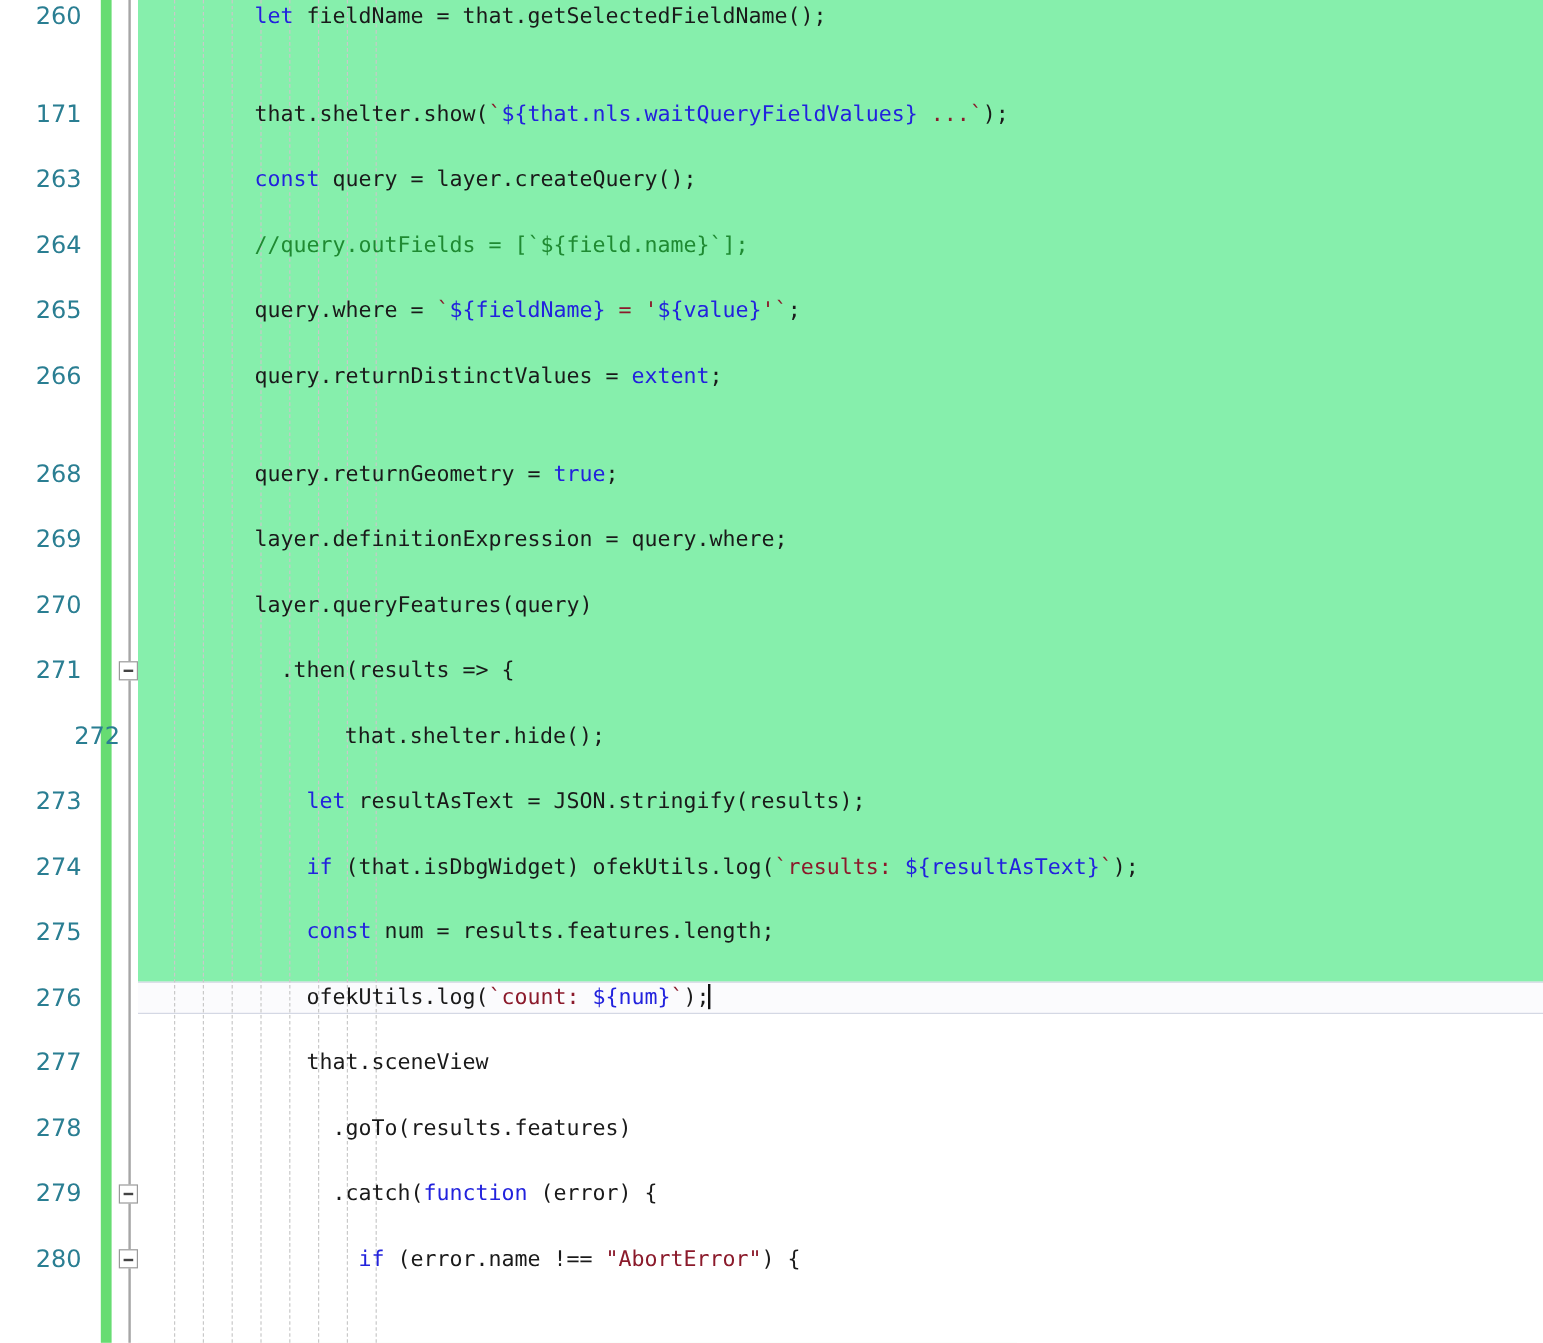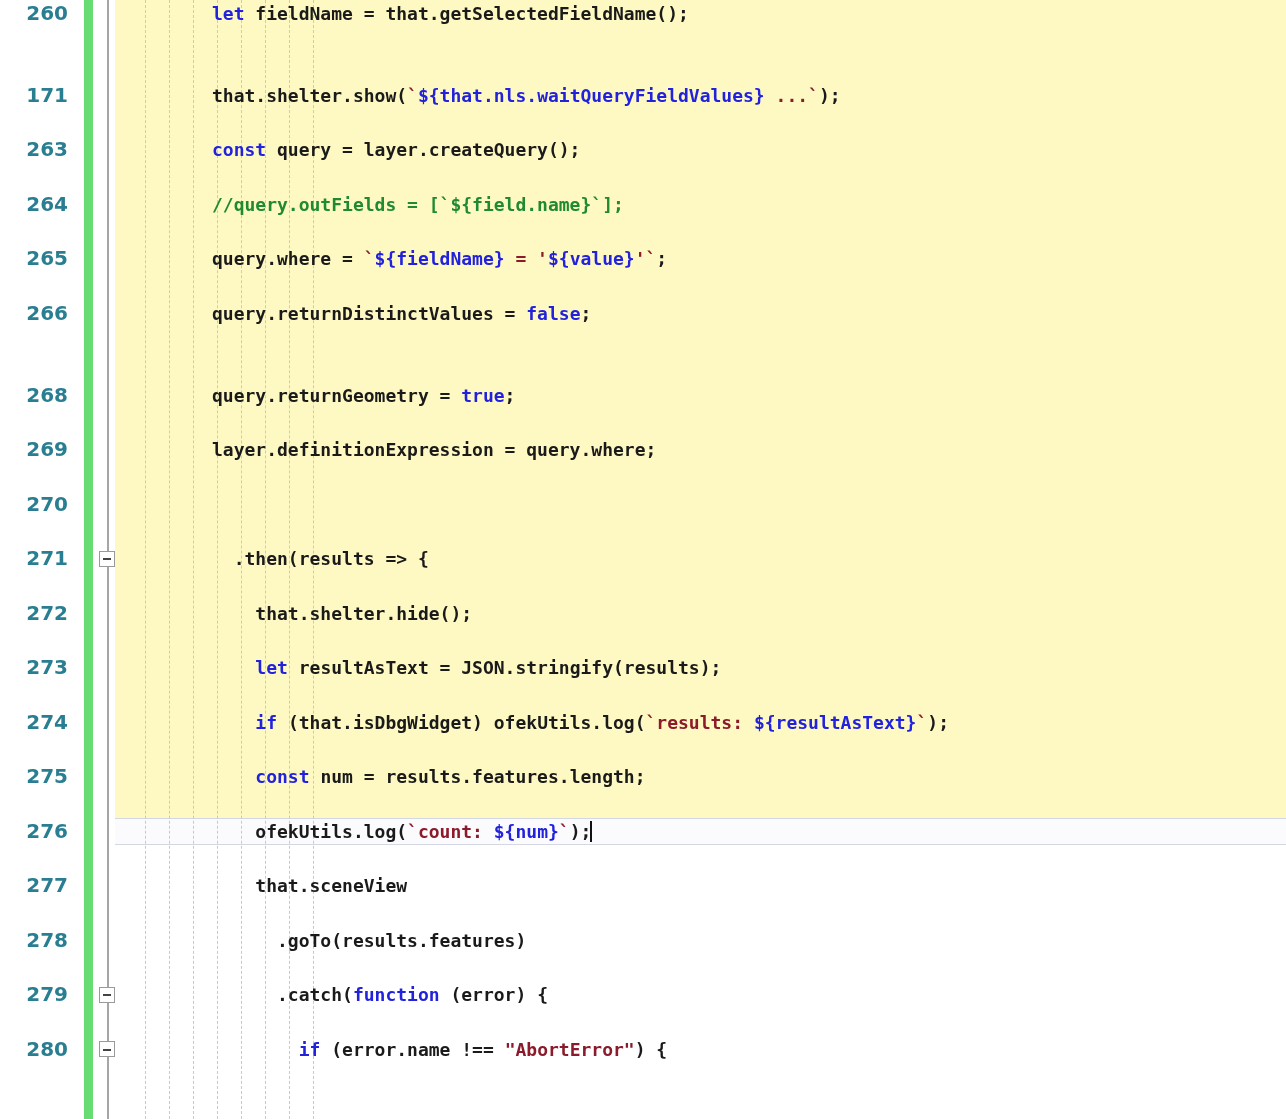--- a/index.html
+++ b/index.html
@@ -11,22 +11,21 @@
     width: 1286px;
     height: 1119px;
     overflow: hidden;
     font-family: "DejaVu Sans Mono", monospace;
   }
 
   #editor {
     position: relative;
     width: 1286px;
     height: 820px;
-    background: #fef9c3;
-    font-weight: bold;
+    background: #86efac;
   }
 
   
   .gutter {
     position: absolute;
     left: 0; top: 0;
     width: 115px;
     height: 1119px;
     background: #ffffff;
     z-index: 3;
@@ -172,26 +171,26 @@
     <div class="changebar"></div>
     <div class="foldline"></div>
   </div>
 
   <div class="lines" id="lines">
       <div class="line" style="top: 0px;"><div class="codewrap"></div><div class="lnum">260</div><div class="code"><span class="kw">let</span><span class="pln"> fieldName = that.getSelectedFieldName();</span></div></div>
       <div class="line" style="top: 54.5px;"><div class="codewrap"></div><div class="lnum">171</div><div class="code"><span class="pln">that.shelter.show(</span><span class="tpl">`</span><span class="sub">${that.nls.waitQueryFieldValues}</span><span class="tpl"> ...`</span><span class="pln">);</span></div></div>
       <div class="line" style="top: 81.75px;"><div class="codewrap"></div><div class="lnum">263</div><div class="code"><span class="kw">const</span><span class="pln"> query = layer.createQuery();</span></div></div>
       <div class="line" style="top: 109px;"><div class="codewrap"></div><div class="lnum">264</div><div class="code"><span class="cmt">//query.outFields = [`${field.name}`];</span></div></div>
       <div class="line" style="top: 136.25px;"><div class="codewrap"></div><div class="lnum">265</div><div class="code"><span class="pln">query.where = </span><span class="tpl">`</span><span class="sub">${fieldName}</span><span class="tpl"> = '</span><span class="sub">${value}</span><span class="tpl">'`</span><span class="pln">;</span></div></div>
-      <div class="line" style="top: 163.5px;"><div class="codewrap"></div><div class="lnum">266</div><div class="code"><span class="pln">query.returnDistinctValues = </span><span class="kw">false</span><span class="pln">;</span></div></div>
+      <div class="line" style="top: 163.5px;"><div class="codewrap"></div><div class="lnum">266</div><div class="code"><span class="pln">query.returnDistinctValues = </span><span class="kw">extent</span><span class="pln">;</span></div></div>
       <div class="line" style="top: 218px;"><div class="codewrap"></div><div class="lnum">268</div><div class="code"><span class="pln">query.returnGeometry = </span><span class="kw">true</span><span class="pln">;</span></div></div>
       <div class="line" style="top: 245.25px;"><div class="codewrap"></div><div class="lnum">269</div><div class="code"><span class="pln">layer.definitionExpression = query.where;</span></div></div>
-      <div class="line" style="top: 272.5px;"><div class="codewrap"></div><div class="lnum">270</div></div>
+      <div class="line" style="top: 272.5px;"><div class="codewrap"></div><div class="lnum">270</div><div class="code"><span class="pln">layer.queryFeatures(query)</span></div></div>
       <div class="line" style="top: 299.75px;"><div class="codewrap"></div><div class="lnum">271</div><div class="fold"></div><div class="code"><span class="pln">  .then(results =&gt; {</span></div></div>
-      <div class="line" style="top: 327px;"><div class="codewrap"></div><div class="lnum">272</div><div class="code"><span class="pln">    that.shelter.hide();</span></div></div>
+      <div class="line" style="top: 327px; margin-left: 32px;"><div class="codewrap"></div><div class="lnum">272</div><div class="code"><span class="pln">    that.shelter.hide();</span></div></div>
       <div class="line" style="top: 354.25px;"><div class="codewrap"></div><div class="lnum">273</div><div class="code"><span class="pln">    </span><span class="kw">let</span><span class="pln"> resultAsText = JSON.stringify(results);</span></div></div>
       <div class="line" style="top: 381.5px;"><div class="codewrap"></div><div class="lnum">274</div><div class="code"><span class="pln">    </span><span class="kw">if</span><span class="pln"> (that.isDbgWidget) ofekUtils.log(</span><span class="tpl">`results: </span><span class="sub">${resultAsText}</span><span class="tpl">`</span><span class="pln">);</span></div></div>
       <div class="line" style="top: 408.75px;"><div class="codewrap"></div><div class="lnum">275</div><div class="code"><span class="pln">    </span><span class="kw">const</span><span class="pln"> num = results.features.length;</span></div></div>
       <div class="line caret-line" style="top: 436px;"><div class="codewrap"></div><div class="lnum">276</div><div class="code"><span class="pln">    ofekUtils.log(</span><span class="tpl">`count: </span><span class="sub">${num}</span><span class="tpl">`</span><span class="pln">);</span><span class="caret"></span></div></div>
       <div class="line" style="top: 463.25px;"><div class="codewrap"></div><div class="lnum">277</div><div class="code"><span class="pln">    that.sceneView</span></div></div>
       <div class="line" style="top: 490.5px;"><div class="codewrap"></div><div class="lnum">278</div><div class="code"><span class="pln">      .goTo(results.features)</span></div></div>
       <div class="line" style="top: 517.75px;"><div class="codewrap"></div><div class="lnum">279</div><div class="fold"></div><div class="code"><span class="pln">      .catch(</span><span class="kw">function</span><span class="pln"> (error) {</span></div></div>
       <div class="line" style="top: 545px;"><div class="codewrap"></div><div class="lnum">280</div><div class="fold"></div><div class="code"><span class="pln">        </span><span class="kw">if</span><span class="pln"> (error.name !== </span><span class="str">"AbortError"</span><span class="pln">) {</span></div></div>
     </div>
 

